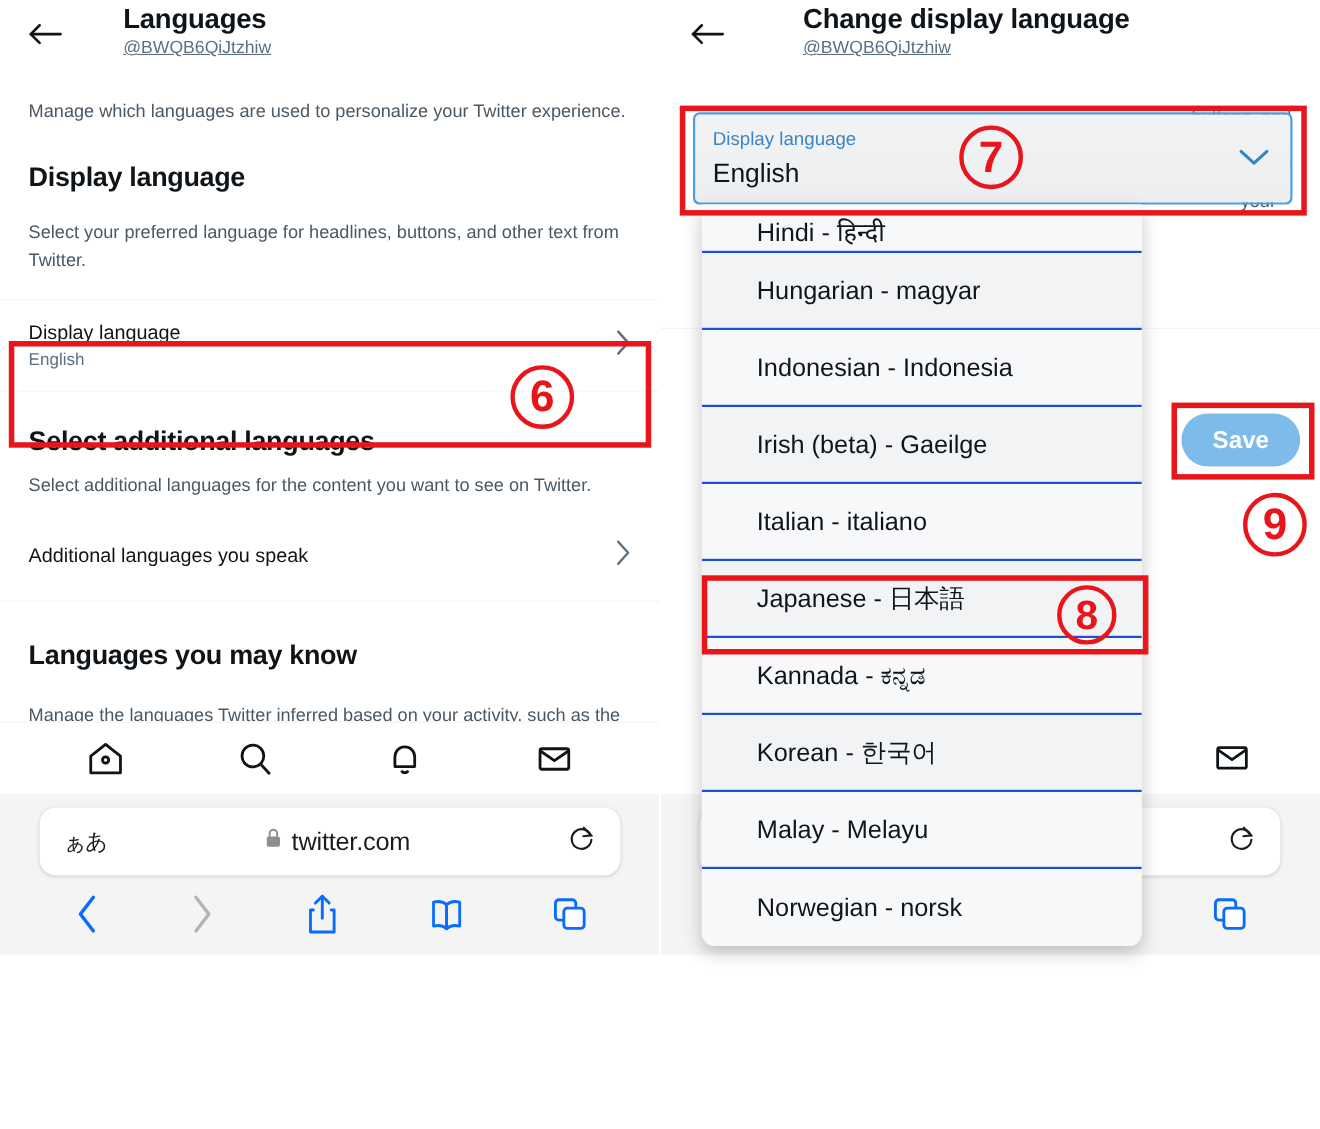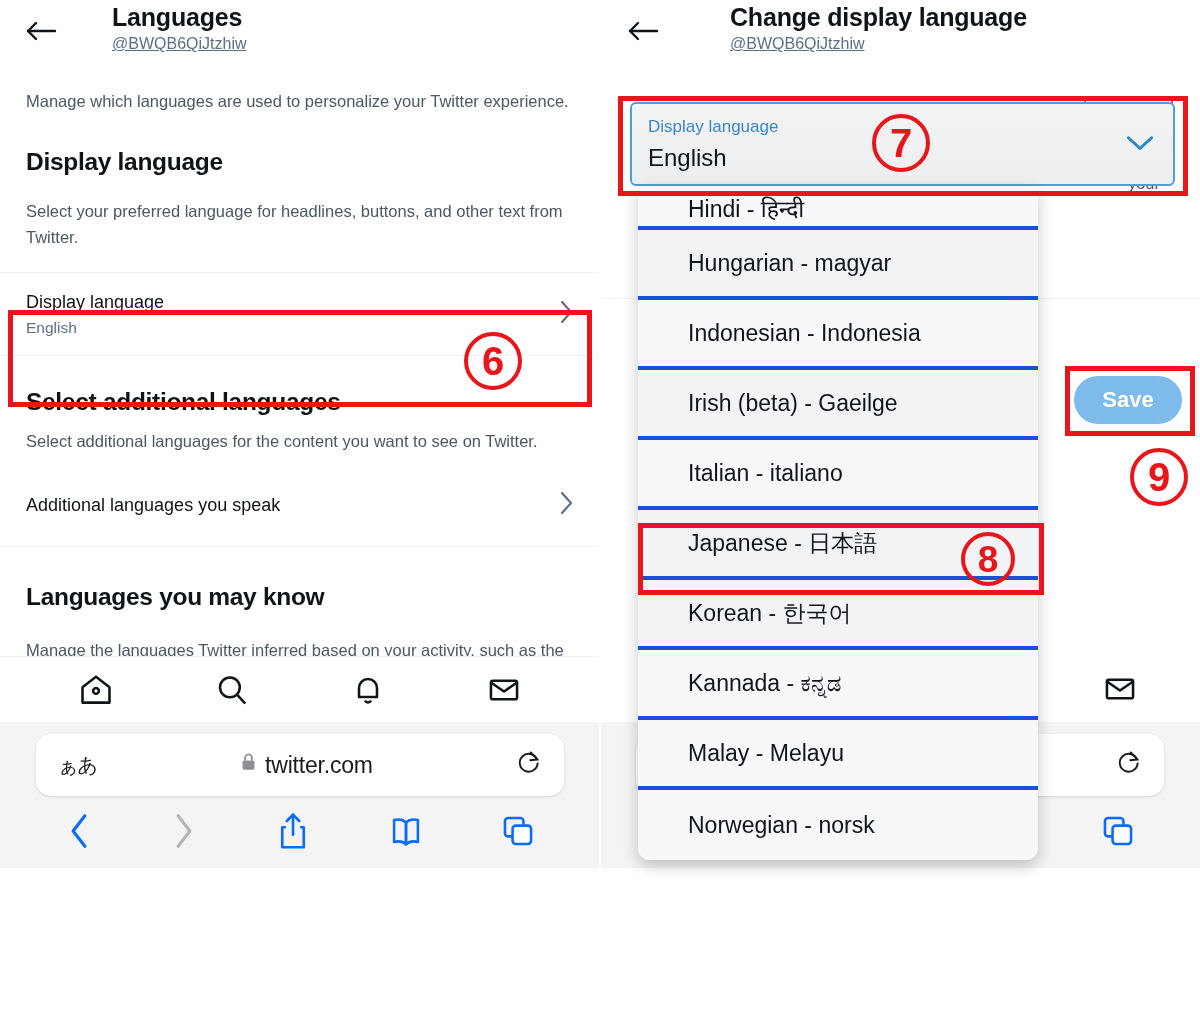--- a/index.html
+++ b/index.html
@@ -120,21 +120,21 @@
   .dropdown {
     position: absolute; left: 638px; top: 186px; width: 400px;
     background: #f6f7f8;
     border-radius: 0 0 12px 12px;
     box-shadow: 0 6px 16px rgba(0,0,0,.22);
     z-index: 6; overflow: hidden;
   }
   .dd-item {
     height: 70px; display: flex; align-items: center;
     padding-left: 50px; font-size: 23px; color: #111418;
-    border-bottom: 4px solid #1d4ed8;
+    border-bottom: 2px solid #1d4ed8;
     background: #f7f8f9;
   }
   .dd-item.alt { background: #f1f3f5; text-align: right; }
   .dd-item.clipped { height: 44px; align-items: flex-end; padding-bottom: 2px; }
   .dd-item:last-child { border-bottom: none; }
 
   
   .save-btn {
     position: absolute; right: 18px; top: 376px;
     width: 108px; height: 48px; border-radius: 24px;
@@ -385,22 +385,22 @@
     </div>
   </div>
 
   <div class="dropdown">
     <div class="dd-item clipped">Hindi - हिन्दी</div>
     <div class="dd-item alt">Hungarian - magyar</div>
     <div class="dd-item">Indonesian - Indonesia</div>
     <div class="dd-item alt">Irish (beta) - Gaeilge</div>
     <div class="dd-item">Italian - italiano</div>
     <div class="dd-item alt">Japanese - 日本語</div>
+    <div class="dd-item">Kannada - ಕನ್ನಡ</div>
     <div class="dd-item alt">Korean - 한국어</div>
-    <div class="dd-item">Kannada - ಕನ್ನಡ</div>
     <div class="dd-item">Malay - Melayu</div>
     <div class="dd-item">Norwegian - norsk</div>
   </div>
 
   <div class="divider-vert"></div>
 
   <div class="annot-box" style="left:8px; top:310px; width:584px; height:97px;"></div>
   <div class="annot-num annot-circle" style="left:464px; top:332px; width:58px; height:58px; font-size:40px; text-indent:0;">6</div>
 
   <div class="annot-box" style="left:618px; top:96px; width:570px; height:100px;"></div>

